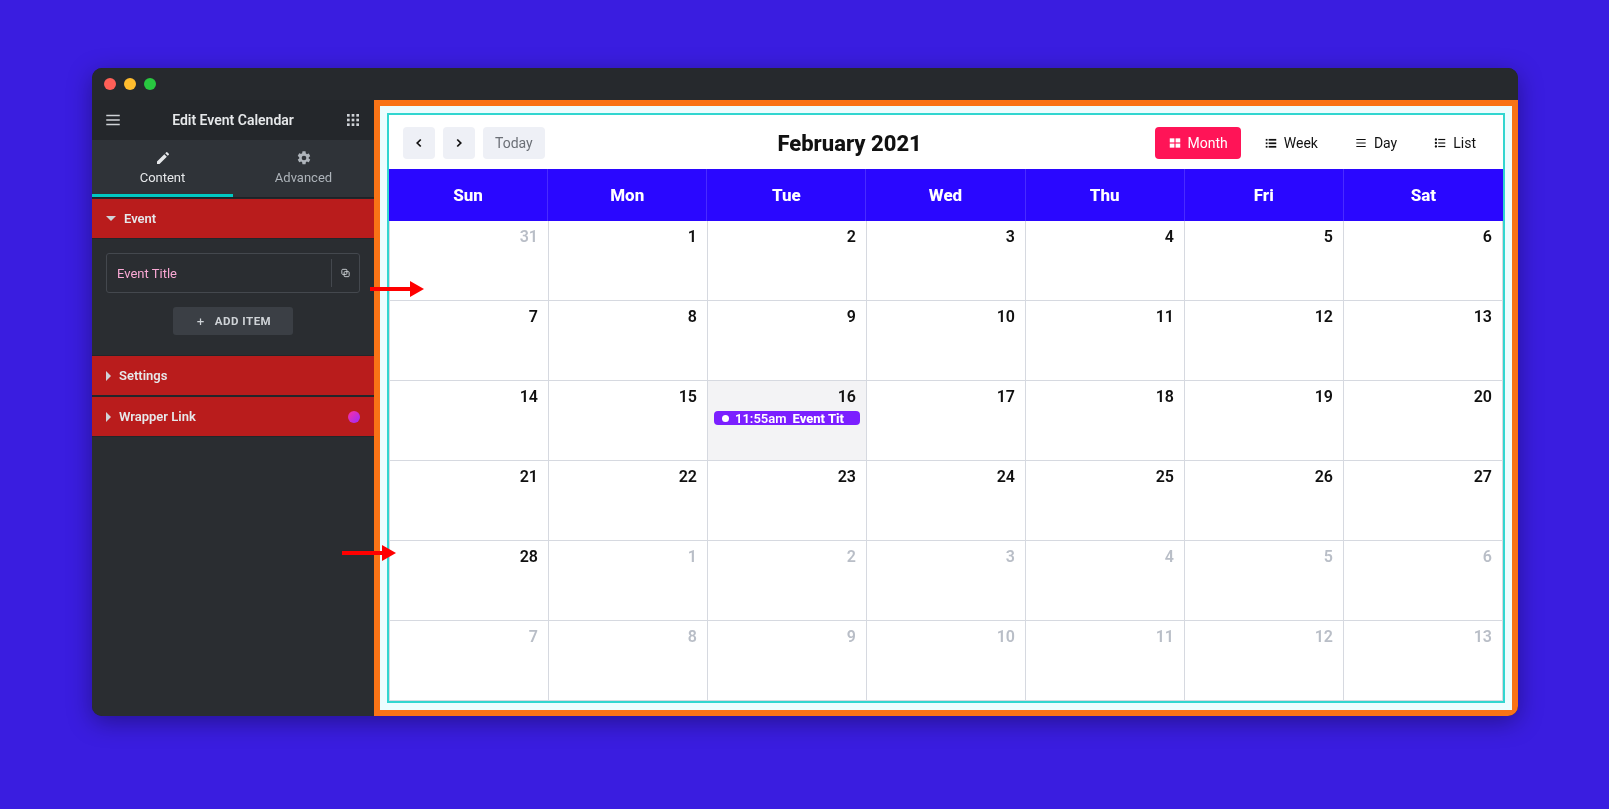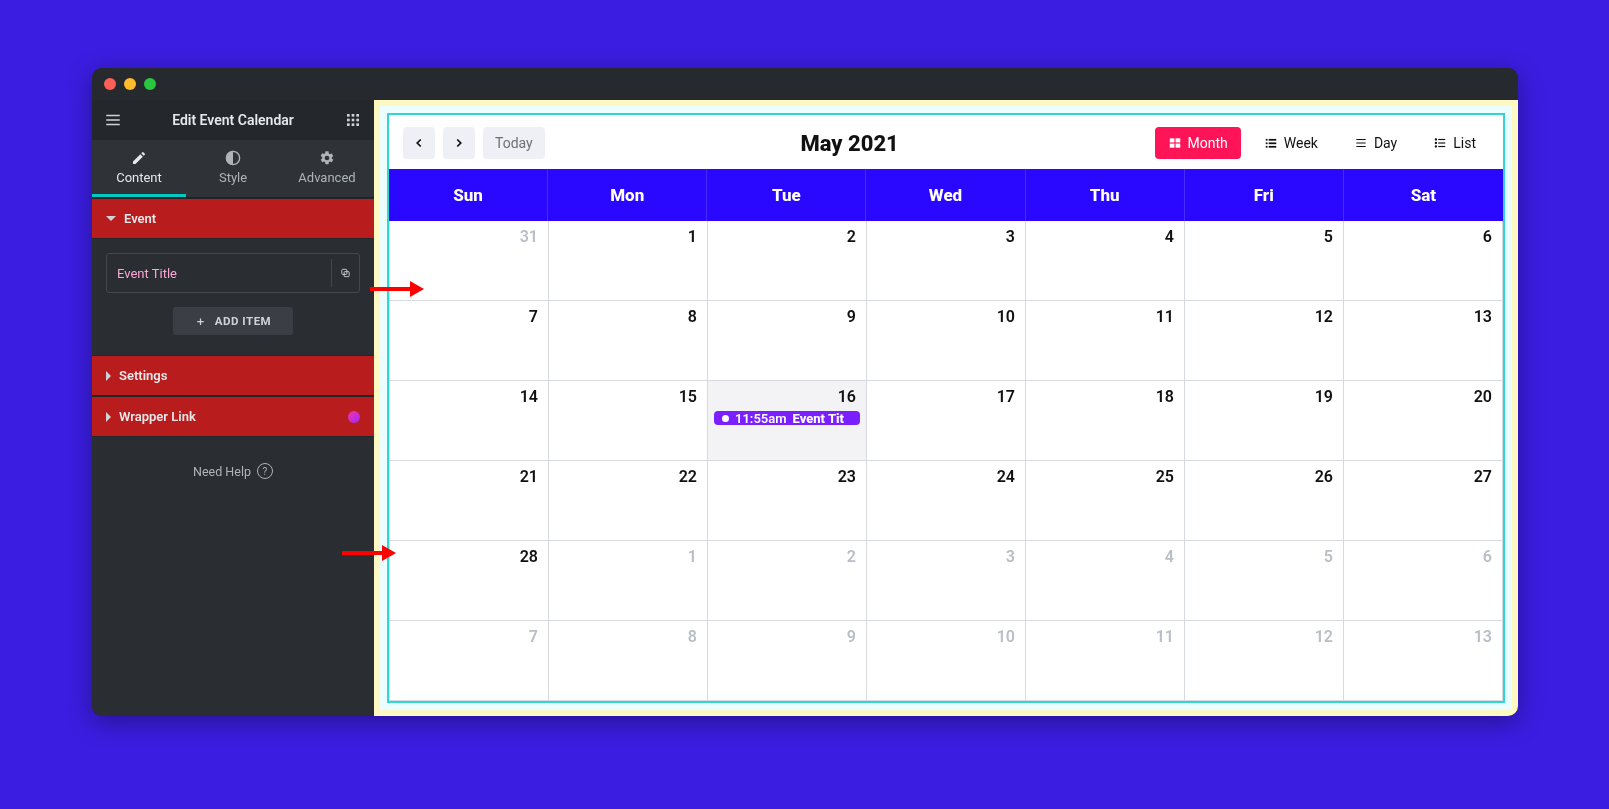--- a/index.html
+++ b/index.html
@@ -124,21 +124,21 @@
   .help-q { width:16px;height:16px;border:1.5px solid #aeb4ba;border-radius:50%; display:inline-flex;align-items:center;justify-content:center; font-size:10px; color:#aeb4ba; }
 
   .collapse-tab {
     position:absolute; right:-12px; top:330px; width:12px; height:36px; background:#1f2226;
     display:flex; align-items:center; justify-content:center; border-radius:0 3px 3px 0;
   }
   .collapse-tab .tri { width:0;height:0;border-top:5px solid transparent;border-bottom:5px solid transparent;border-right:5px solid #cfd3d7; }
 
   
   .main {
-    flex:1; background:#fef9c3; min-width:0; padding:0 0 0 0; position:relative;
+    flex:1; background:#f97316; min-width:0; padding:0 0 0 0; position:relative;
   }
   .canvas {
     margin:6px; height:calc(100% - 12px);
     background:#ecfdff;
     padding:6px;
     border:1px solid transparent;
   }
   .cal-wrap {
     background:#fff;  
     border:2px solid #31d6d0;
@@ -223,27 +223,20 @@
 
       <div class="tabs">
         <div class="tab active">
           <svg class="tab-icon" viewBox="0 0 24 24" fill="currentColor">
               <path d="M3 17.25V21h3.75l11-11-3.75-3.75-11 11zM20.71 7.04a1 1 0 0 0 0-1.41l-2.34-2.34a1 1 0 0 0-1.41 0l-1.59 1.59 3.75 3.75 1.59-1.59z"></path>
             </svg>
           <span>Content</span>
         </div>
         <div class="tab">
           <svg class="tab-icon" viewBox="0 0 24 24" fill="currentColor">
-              <path d="M12 2a10 10 0 1 0 0 20V2z"></path>
-              <circle cx="12" cy="12" r="10" fill="none" stroke="currentColor" stroke-width="2"></circle>
-            </svg>
-          <span>Style</span>
-        </div>
-        <div class="tab">
-          <svg class="tab-icon" viewBox="0 0 24 24" fill="currentColor">
               <path d="M19.14 12.94a7.49 7.49 0 0 0 .05-.94 7.49 7.49 0 0 0-.05-.94l2.03-1.58a.5.5 0 0 0 .12-.64l-1.92-3.32a.5.5 0 0 0-.6-.22l-2.39.96a7.28 7.28 0 0 0-1.62-.94l-.36-2.54A.5.5 0 0 0 13.9 2h-3.8a.5.5 0 0 0-.5.42l-.36 2.54c-.58.24-1.12.55-1.62.94l-2.39-.96a.5.5 0 0 0-.6.22L2.71 8.48a.5.5 0 0 0 .12.64l2.03 1.58c-.03.31-.05.63-.05.94s.02.63.05.94L2.83 14.16a.5.5 0 0 0-.12.64l1.92 3.32c.13.22.39.31.6.22l2.39-.96c.5.39 1.04.7 1.62.94l.36 2.54c.4.24.25.42.5.42h3.8c.25 0 .46-.18.5-.42l.36-2.54c.58-.24 1.12-.55 1.62-.94l2.39.96c.21.09.47 0 .6-.22l1.92-3.32a.5.5 0 0 0-.12-.64l-2.03-1.58zM12 15.5A3.5 3.5 0 1 1 12 8.5a3.5 3.5 0 0 1 0 7z"></path>
             </svg>
           <span>Advanced</span>
         </div>
       </div>
 
       <div class="section-head">
         <span class="caret down"></span>
         <span>Event</span>
       </div>
@@ -267,24 +260,20 @@
         <span class="caret right"></span>
         <span>Settings</span>
       </div>
 
       <div class="section-head">
         <span class="caret right"></span>
         <span>Wrapper Link</span>
         <span class="wrapper-dot"></span>
       </div>
 
-      <div class="help">
-        <span>Need Help</span>
-        <span class="help-q">?</span>
-      </div>
 
       <div class="collapse-tab">
         <span class="tri"></span>
       </div>
     </aside>
 
     <main class="main">
       <div class="canvas">
         <div class="cal-wrap">
 
@@ -297,21 +286,21 @@
               </span>
               <span class="nav-btn">
                 <svg viewBox="0 0 24 24" width="14" height="14" fill="none" stroke="#111" stroke-width="3">
                     <path d="M9 6l6 6-6 6"></path>
                   </svg>
               </span>
               <span class="today-btn">
                 <span>Today</span>
               </span>
             </div>
-            <div class="tb-title">May 2021</div>
+            <div class="tb-title">February 2021</div>
             <div class="tb-right">
               <span class="view-btn active">
                 <span class="glyph">
                     <svg viewBox="0 0 24 24" width="14" height="14" fill="currentColor">
                       <rect x="3" y="4" width="8" height="7"></rect>
                       <rect x="13" y="4" width="8" height="7"></rect>
                       <rect x="3" y="13" width="8" height="7"></rect>
                       <rect x="13" y="13" width="8" height="7"></rect>
                     </svg>
                   </span>

